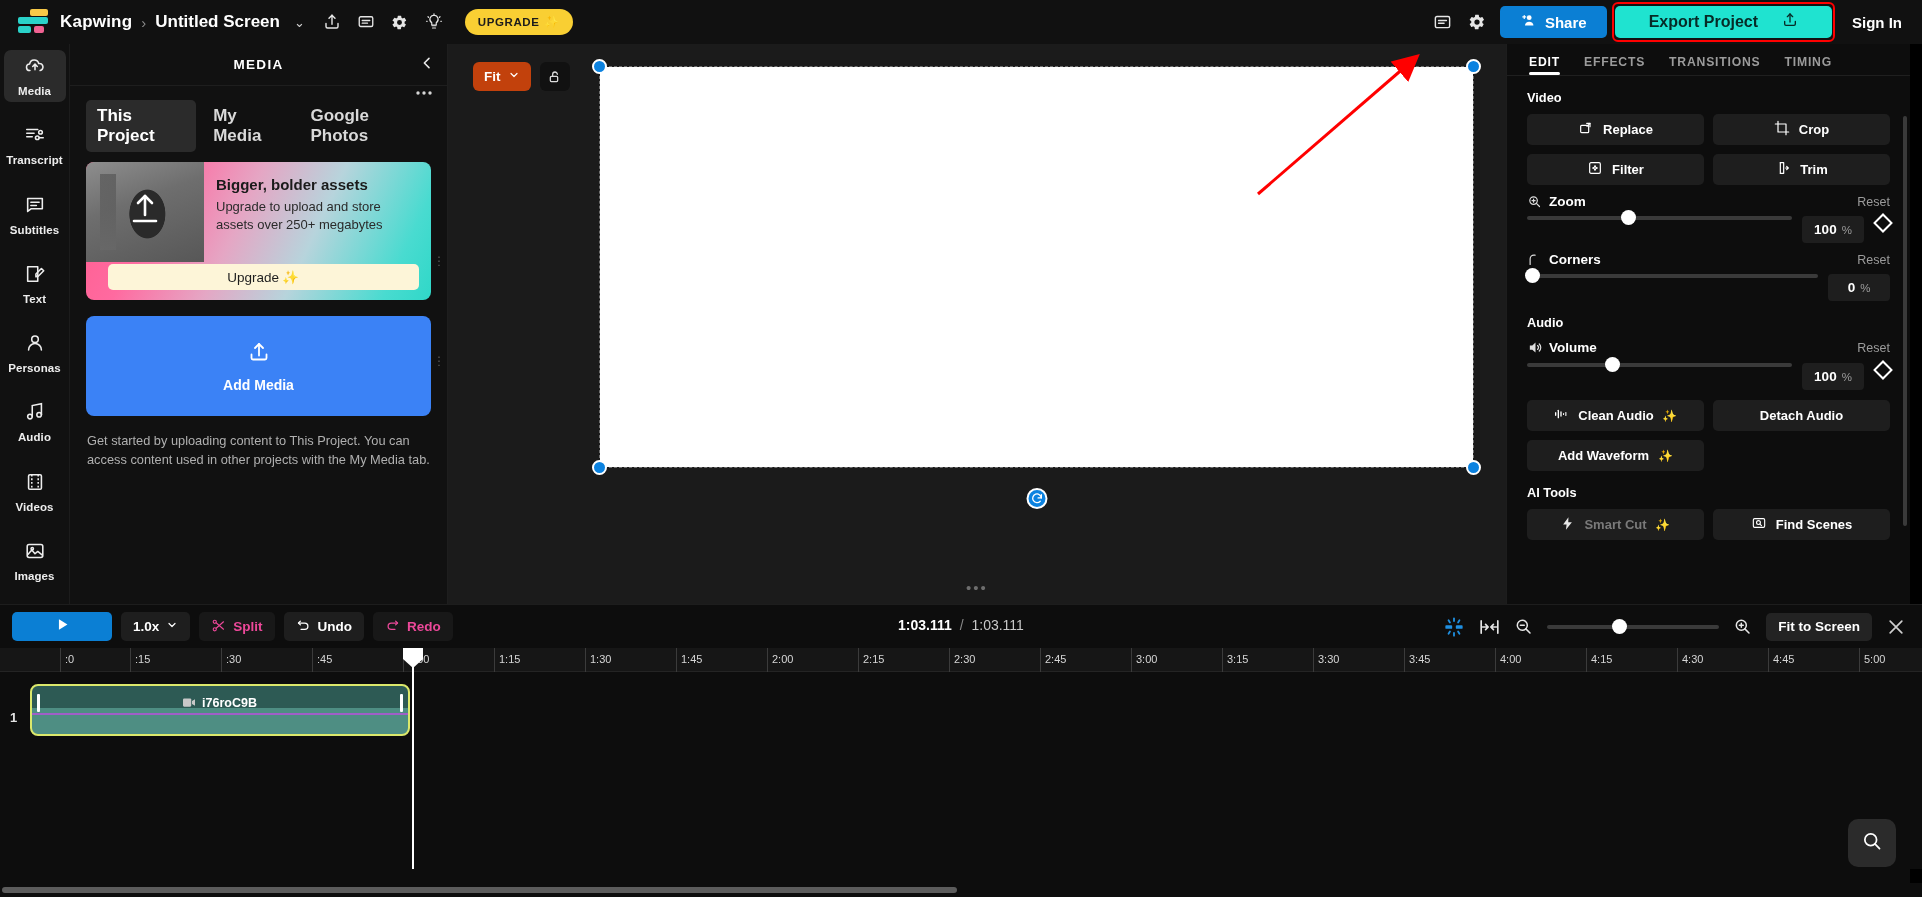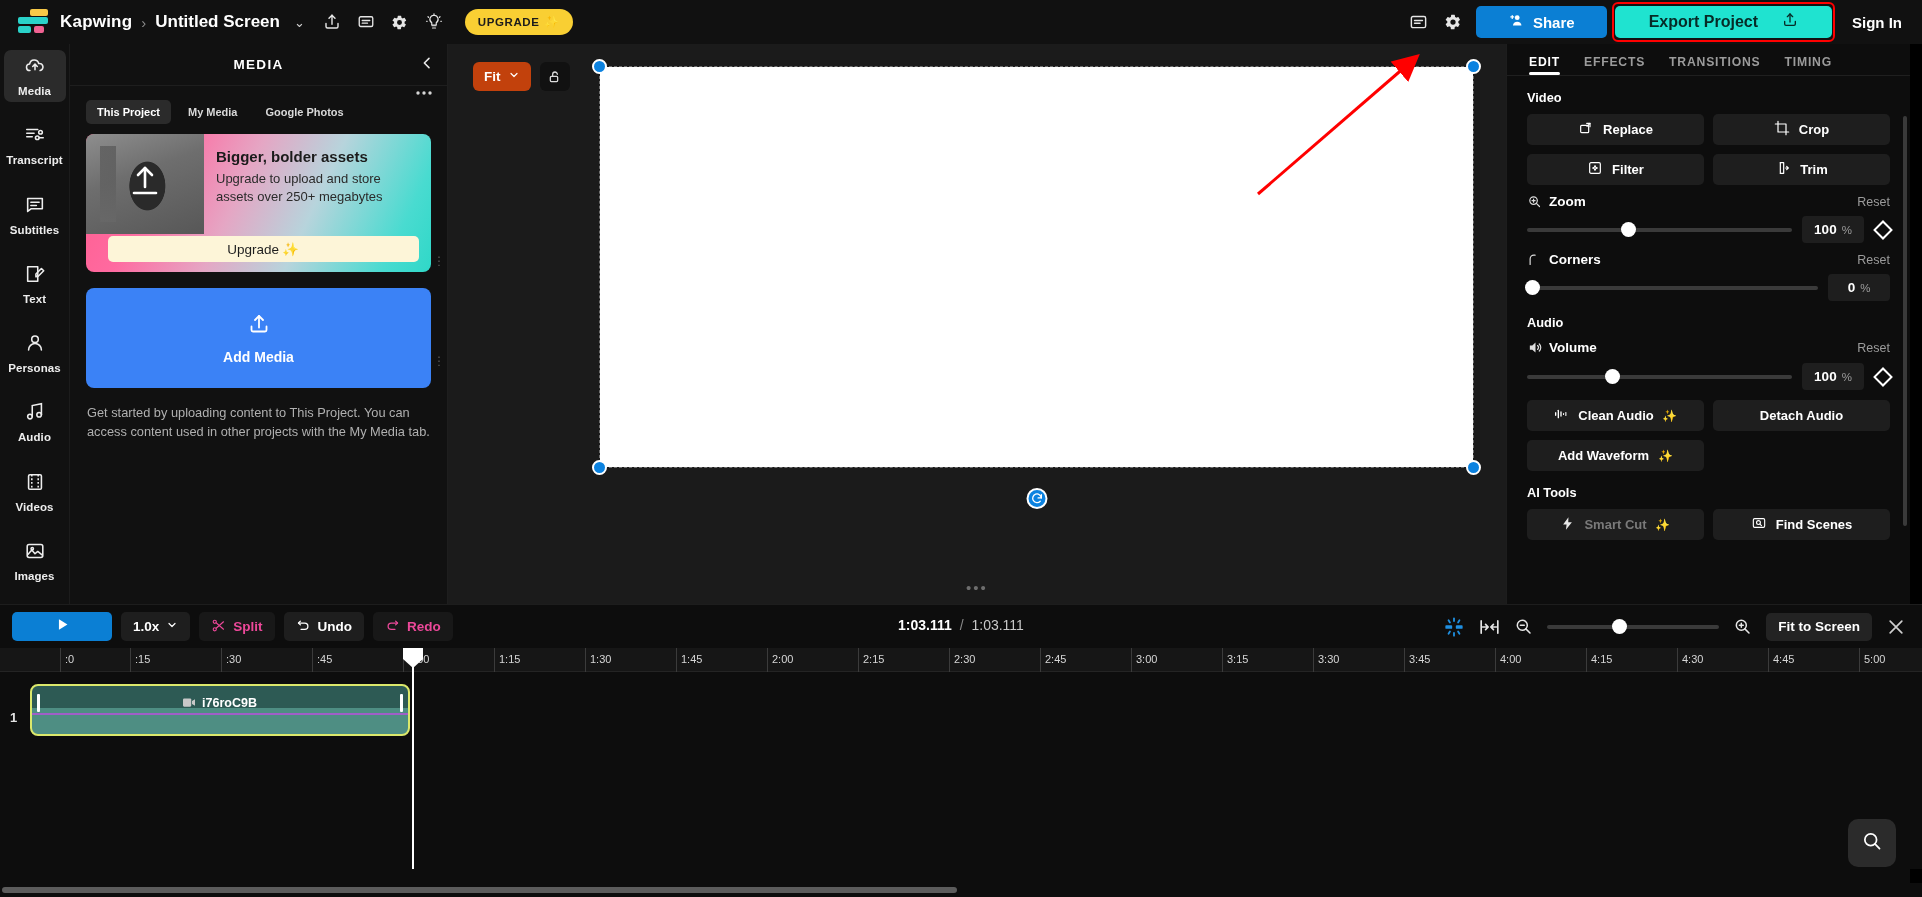--- a/index.html
+++ b/index.html
@@ -32,21 +32,21 @@
     color:#e6e6e6;cursor:pointer;border-radius:5px;
   }
   .upgrade-pill {
     background:#f9cf33; color:#1c1c1c; font-size:11.5px; font-weight:bold;
     letter-spacing:.6px; padding:6px 13px; border-radius:14px; margin-left:14px;
     display:flex; align-items:center; gap:5px; cursor:pointer;
   }
   .spacer { flex: 1; }
   .share-btn {
     background:#0b7fd4; color:#fff; font-size:15px; font-weight:bold;
-    height:32px; padding:0 32px; border-radius:5px; display:flex;
+    height:32px; padding:0 20px; border-radius:5px; display:flex;
     align-items:center; gap:8px; cursor:pointer; margin-left:6px;text-align:center;
   }
   .export-wrap { position:relative; margin-left:8px; }
   .export-btn {
     background:#1fe3d0; color:#062b27; font-size:16px; font-weight:bold;
     height:32px; padding:0 34px; border-radius:5px; display:flex;
     align-items:center; gap:24px; cursor:pointer;
   }
   .export-hl {
     position:absolute; left:-3px; top:-4px; right:-3px; bottom:-4px;
@@ -74,21 +74,21 @@
     background:#111111; border-right:1px solid #1e1e1e;
   }
   .media-head {
     height:42px; display:flex; align-items:center; justify-content:center;
     position:relative; border-bottom:1px solid #1e1e1e;
   }
   .media-head .title { font-size:13.5px; font-weight:bold; letter-spacing:1.3px; color:#fff; }
   .collapse { position:absolute; right:12px; top:11px; cursor:pointer; color:#e8e8e8; }
   .tabs-row { display:flex; align-items:center; padding:14px 16px 0 16px; gap:6px; position:relative; }
   .mtab {
-    font-size:11px; font-weight:bold; padding:6px 11px; border-radius:5px;
+    font-size:17px; font-weight:bold; padding:6px 11px; border-radius:5px;
     color:#d9d9d9; cursor:pointer;
   }
   .mtab.active { background:#2b2b2b; color:#fff; }
   .dots { position:absolute; right:14px; top:4px; color:#d6d6d6; font-size:16px; letter-spacing:1px; cursor:pointer; }
   .promo {
     margin:10px 16px 0 16px; height:138px; border-radius:8px; overflow:hidden;
     position:relative; display:flex;
     background:linear-gradient(115deg,#ff5c8d 0%,#ff6aa0 22%,#e5a6c4 44%,#b7d4dc 64%,#49dbd0 88%,#2fd8c8 100%);
     cursor:pointer;
   }
@@ -172,21 +172,21 @@
   .btn-grid { display:grid; grid-template-columns:1fr 1fr; gap:9px; margin-bottom:9px; }
   .pbtn {
     height:31px; background:#1e1e1e; border-radius:5px; display:flex; align-items:center;
     justify-content:center; gap:9px; font-size:13px; font-weight:bold; color:#fff; cursor:pointer;
   }
   .pbtn.disabled { color:#7a7a7a; cursor:default; }
   .slider-head { display:flex; align-items:center; margin-top:9px; }
   .sl-ico { width:22px; display:flex; align-items:center; color:#ddd; }
   .sl-name { font-size:13.5px; font-weight:bold; color:#fff; }
   .sl-reset { margin-left:auto; font-size:12.5px; color:#9b9b9b; cursor:pointer; }
-  .slider-row { display:flex; align-items:center; gap:10px; margin-top:7px; }
+  .slider-row { display:flex; align-items:flex-start; gap:10px; margin-top:7px; }
   .track { position:relative; height:4px; background:#3a3a3a; border-radius:2px; flex:1; }
   .knob { position:absolute; top:-6px; width:15px; height:15px; border-radius:50%; background:#fff; cursor:pointer; }
   .numbox {
     width:62px; height:27px; background:#1e1e1e; border-radius:4px; display:flex;
     align-items:center; justify-content:center; gap:5px;
   }
   .numbox .v { font-size:13.5px; font-weight:bold; color:#fff; }
   .numbox .u { font-size:11.5px; color:#9b9b9b; }
   .diamond {
     width:14px; height:14px; border:2px solid #fff; transform:rotate(45deg);

